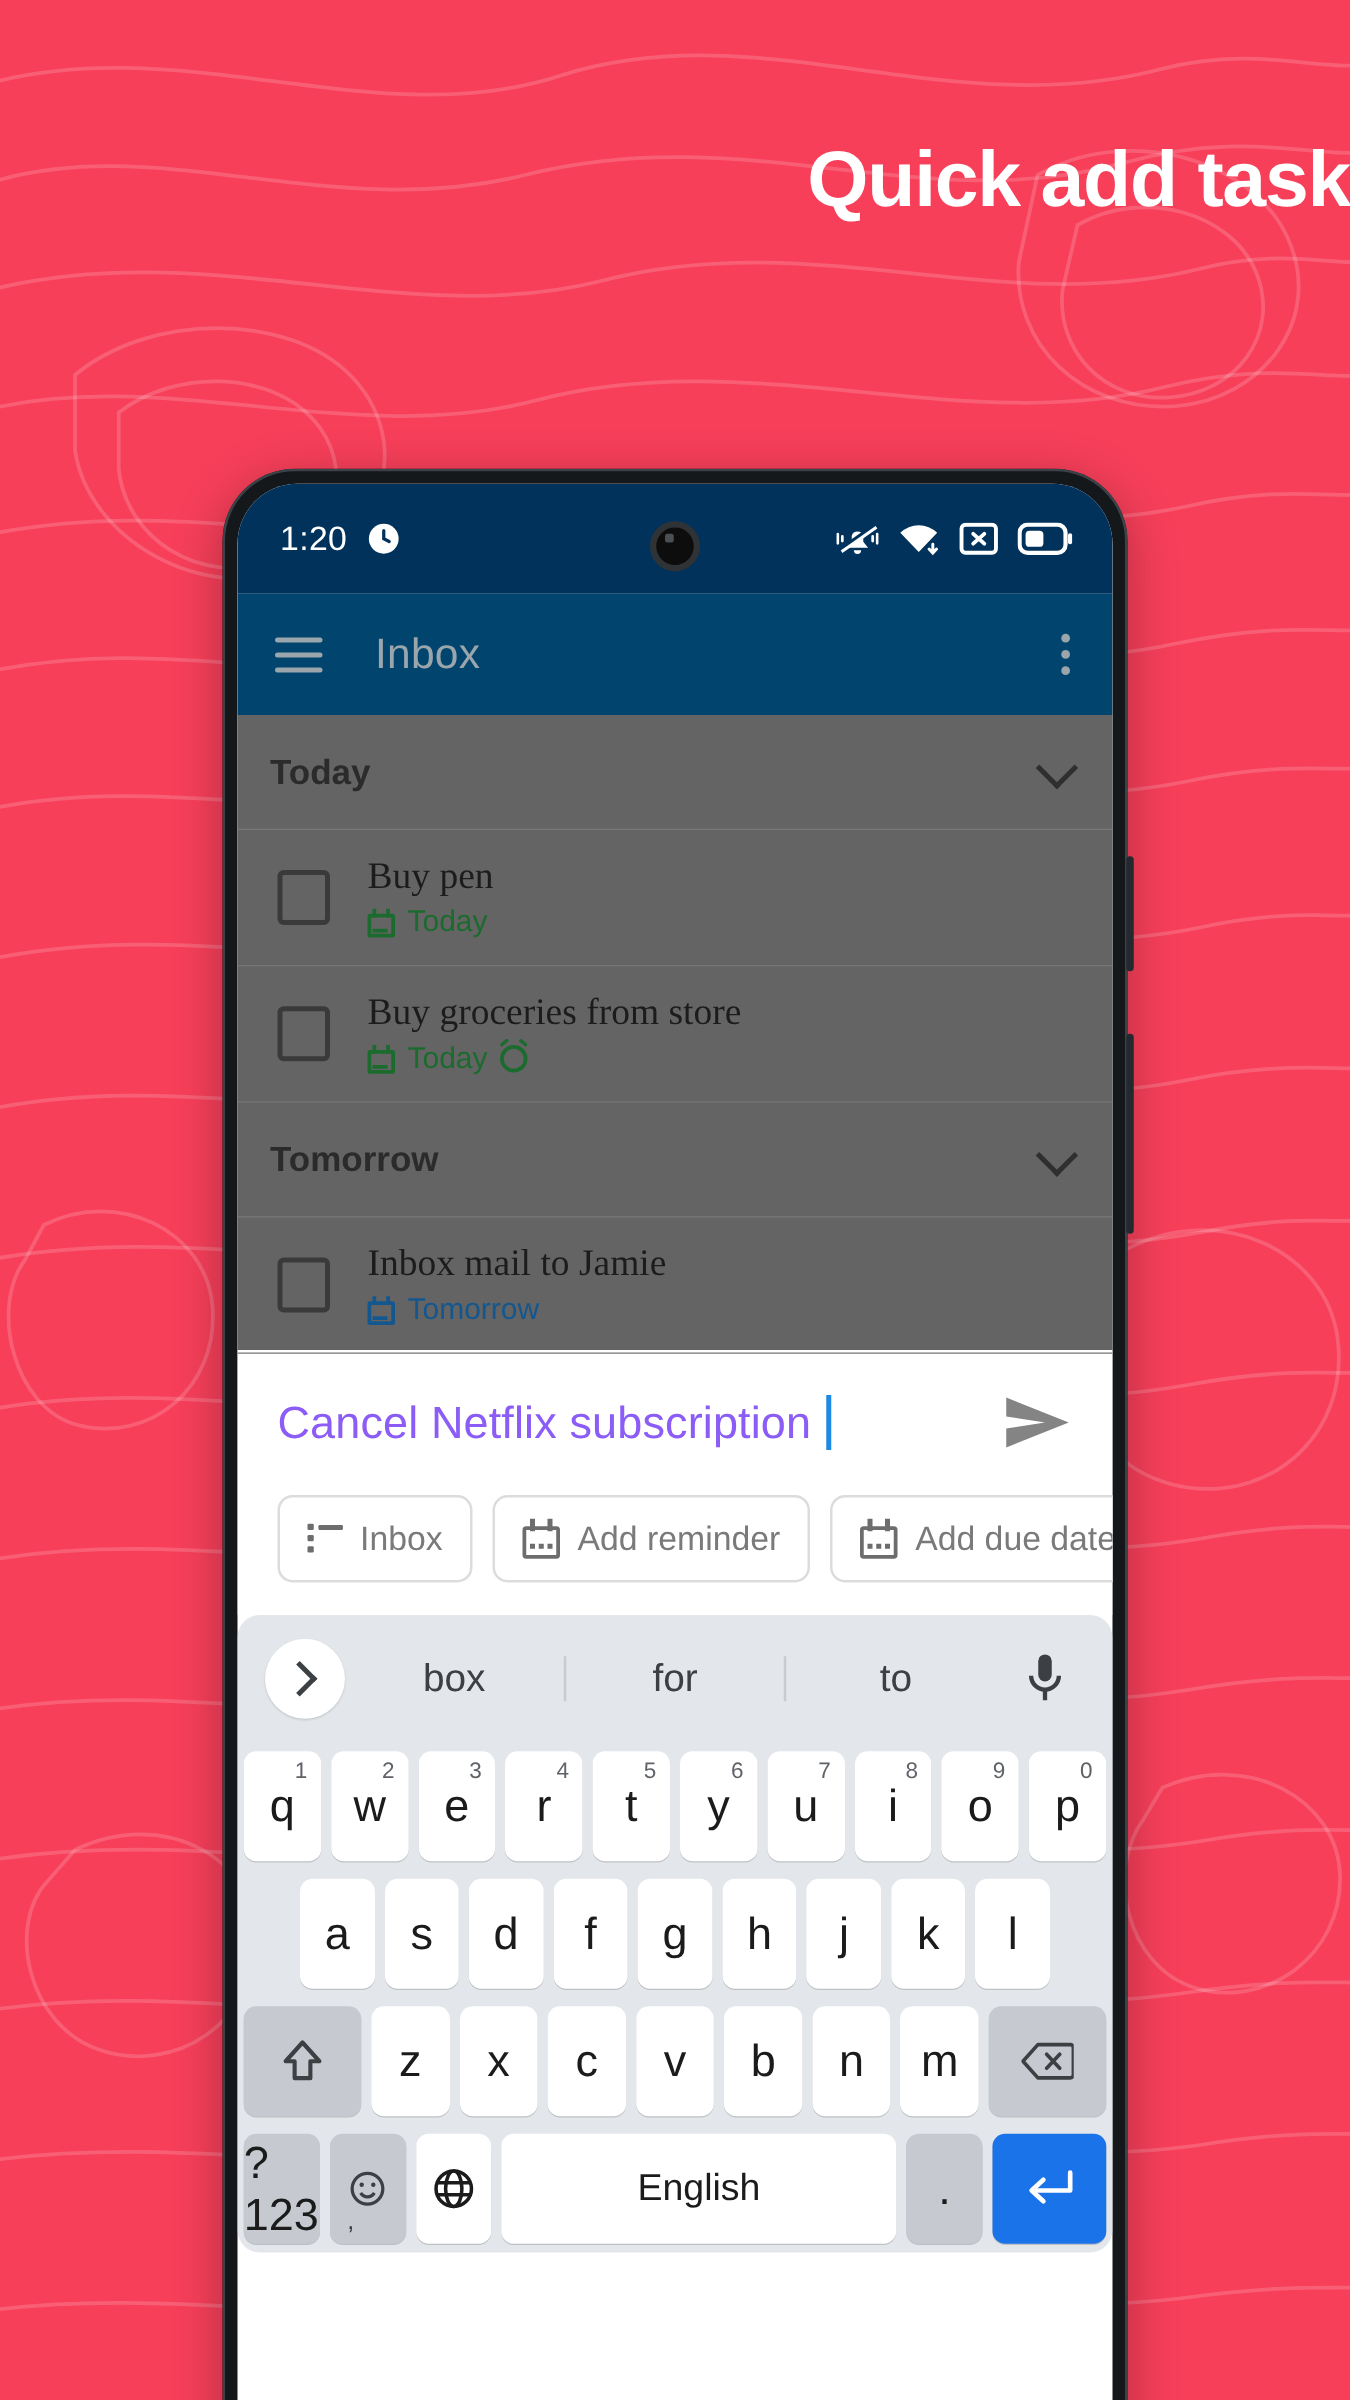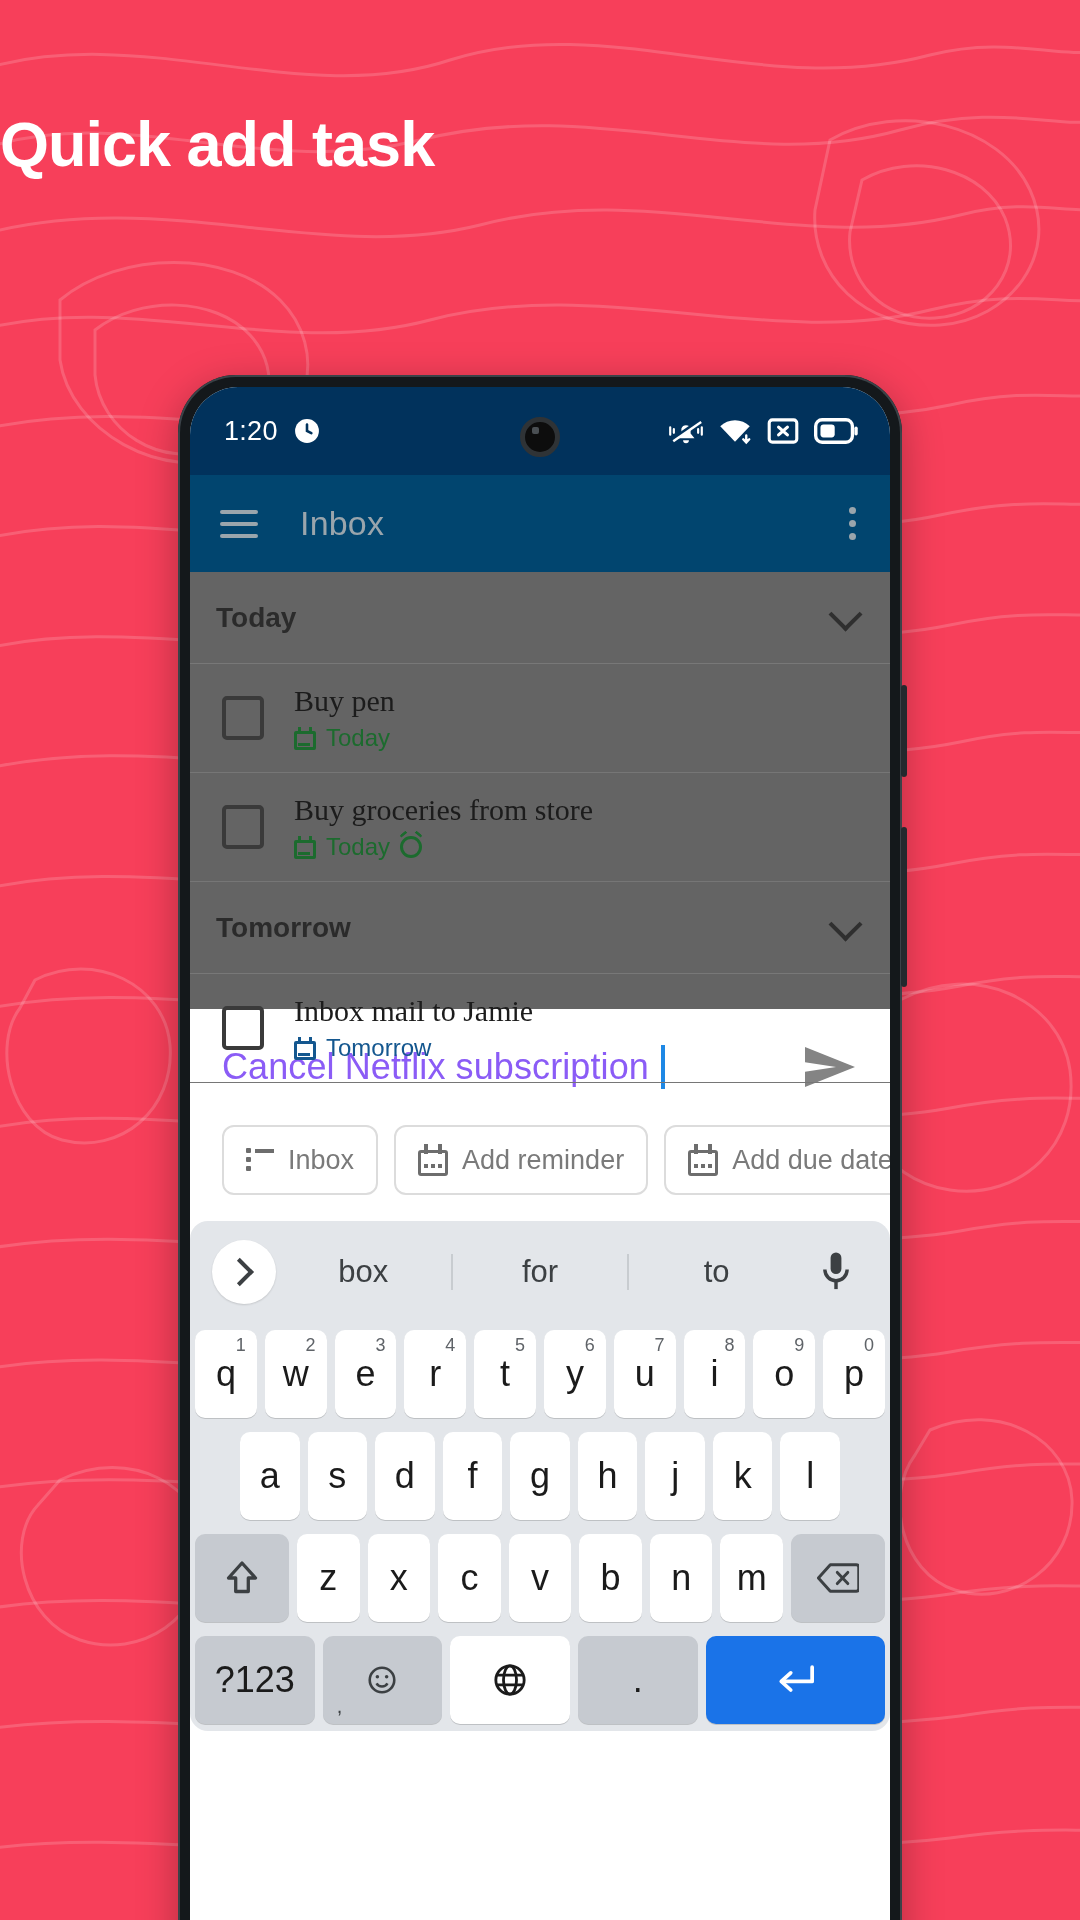--- a/index.html
+++ b/index.html
@@ -10,21 +10,21 @@
     position: relative;
   }
 
   
   #bg-topo { position: absolute; inset: 0; width: 1080px; height: 1920px; }
 
   
   .promo-title {
     position: absolute;
     top: 108px; left: 0; width: 1080px;
-    text-align: left;
+    text-align: right;
     color: #ffffff;
     font-size: 63px;
     font-weight: bold;
     letter-spacing: -1px;
     z-index: 5;
   }
 
   
   .phone {
     position: absolute;
@@ -91,21 +91,21 @@
   .appbar-title {
     color: #9aa5ac; font-size: 34px; font-weight: 500;
     margin-left: 42px; letter-spacing: .2px;
   }
   .hamburger { width: 38px; display: flex; flex-direction: column; gap: 8px; }
   .hamburger span { display: block; height: 4px; background: #9aa5ac; border-radius: 2px; }
   .overflow { position: absolute; right: 34px; display: flex; flex-direction: column; gap: 6px; }
   .overflow i { width: 7px; height: 7px; border-radius: 50%; background: #9aa5ac; display: block; }
 
   
-  .tasklist { background: #646464; height: 437px; position: relative; }
+  .tasklist { background: #646464; height: 508px; position: relative; }
   .section-header {
     height: 92px; display: flex; align-items: center;
     padding: 0 26px; position: relative;
     border-bottom: 1px solid #787878;
   }
   .section-title { font-size: 28px; font-weight: bold; color: #2b2b2b; }
   .chev-down {
     position: absolute; right: 36px;
     width: 24px; height: 24px;
     border-right: 4px solid #2f2f2f; border-bottom: 4px solid #2f2f2f;
@@ -538,20 +538,21 @@
           </svg>
           <span class="subglyph">,</span>
         </div>
         <div class="key">
           <svg width="34" height="34" viewBox="0 0 24 24">
             <circle cx="12" cy="12" r="10" fill="none" stroke="#1b1b1b" stroke-width="2"></circle>
             <ellipse cx="12" cy="12" rx="4.6" ry="10" fill="none" stroke="#1b1b1b" stroke-width="2"></ellipse>
             <path d="M2.4 8.6 H21.6 M2.4 15.4 H21.6" stroke="#1b1b1b" stroke-width="2"></path>
           </svg>
         </div>
+        <div class="key space">English</div>
         <div class="key fn">.</div>
         <div class="key enter">
           <svg width="40" height="34" viewBox="0 0 28 22">
             <path d="M26 2 V12 H5" fill="none" stroke="#fff" stroke-width="2.6" stroke-linejoin="round" stroke-linecap="round"></path>
             <path d="M11 6 L4.4 12 L11 18" fill="none" stroke="#fff" stroke-width="2.6" stroke-linejoin="round" stroke-linecap="round"></path>
           </svg>
         </div>
       </div>
     </div>
 

